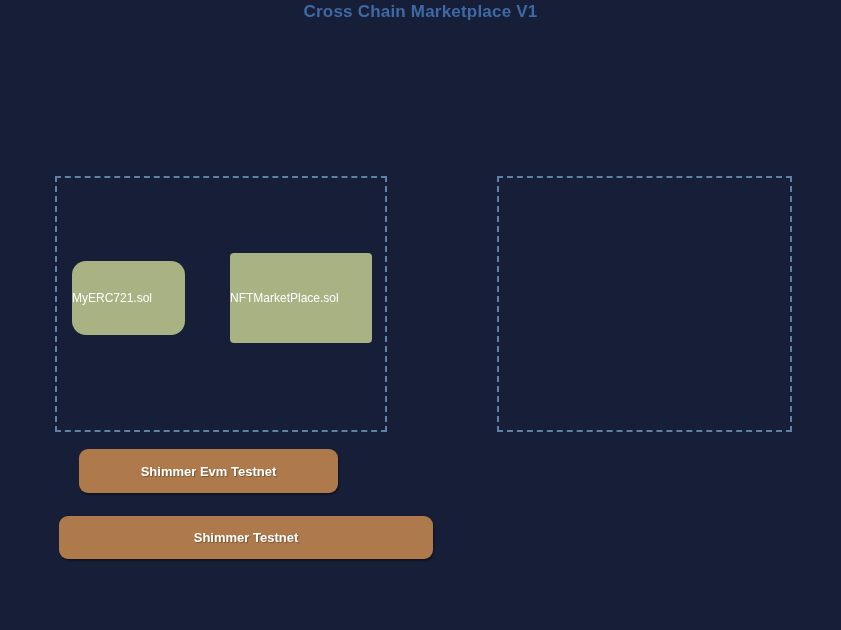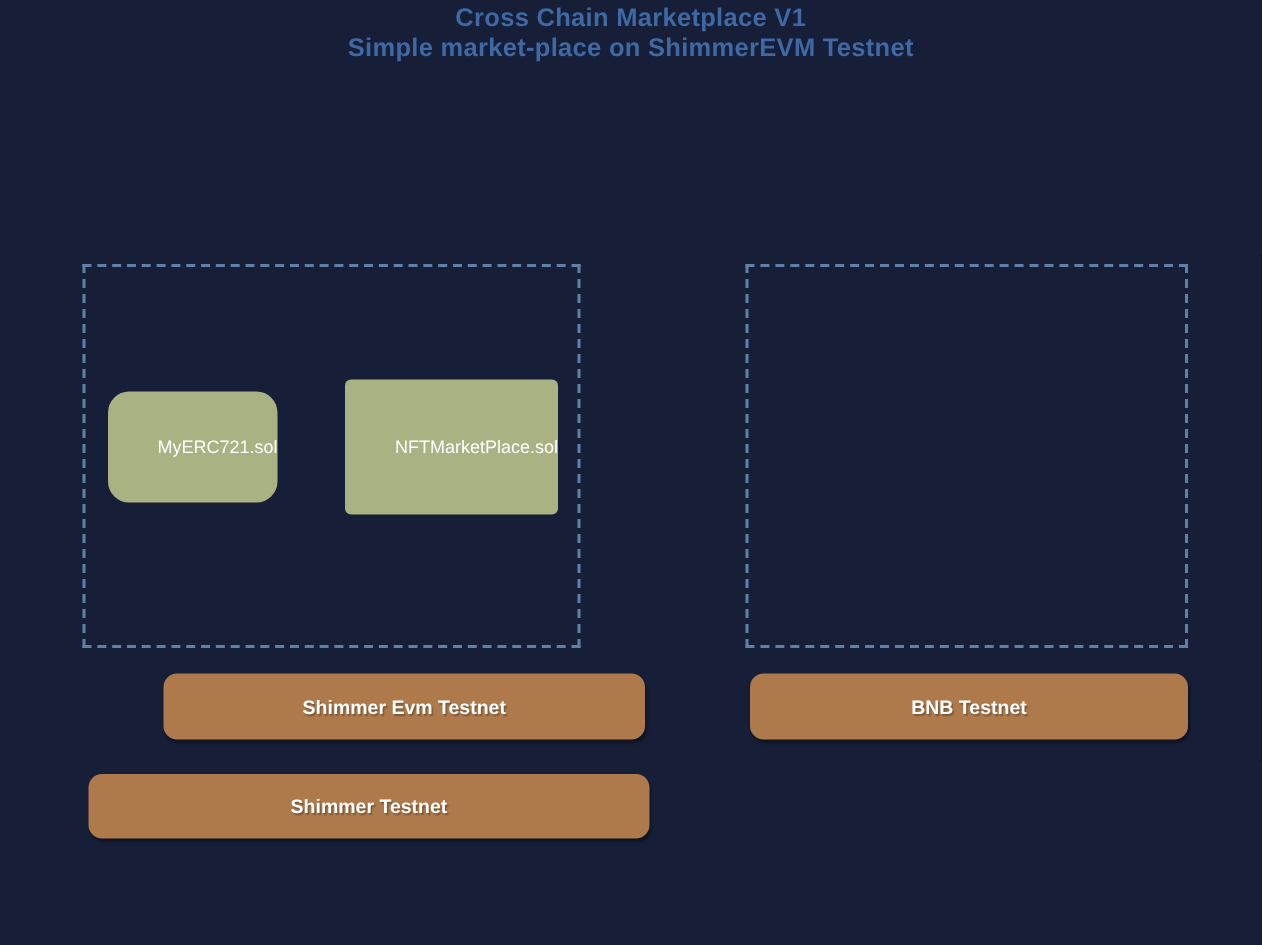--- a/index.html
+++ b/index.html
@@ -43,21 +43,21 @@
     box-sizing: border-box;
     background: transparent;
   }
   .dashed.left  { left: 55px;  top: 176px; width: 332px; height: 256px; }
   .dashed.right { left: 497px; top: 176px; width: 295px; height: 256px; }
   .contract {
     position: absolute;
     background: #A8B283;
     display: flex;
     align-items: center;
-    justify-content: flex-end;
+    justify-content: flex-start;
     color: #FFFFFF;
     font-size: 12px;
     text-align: center;
   }
   .contract.c1 { left: 72px;  top: 261px; width: 113px; height: 74px; border-radius: 14px; }
   .contract.c2 { left: 230px; top: 253px; width: 142px; height: 90px; border-radius: 4px; }
   .network-btn {
     position: absolute;
     background: #AE7A4B;
     border: none;
@@ -67,50 +67,46 @@
     justify-content: center;
     color: #FFFFFF;
     font-size: 13px;
     font-weight: bold;
     cursor: pointer;
     box-shadow: 1px 2px 2px rgba(0,0,0,0.35);
     padding: 0;
     font-family: "Liberation Sans", sans-serif;
   }
   .network-btn span { text-shadow: 1px 1px 1px rgba(0,0,0,0.30); }
-  .network-btn.b1 { left: 79px;  top: 449px; width: 321px; height: 44px; margin-left: 30px; }
+  .network-btn.b1 { left: 79px;  top: 449px; width: 259px; height: 44px; }
   .network-btn.b2 { left: 500px; top: 449px; width: 292px; height: 44px; }
   .network-btn.b3 { left: 35px;  top: 516px; width: 374px; height: 43px; margin-left: 24px; }
 </style>
 </head>
 <body>
 
 <div class="stage">
 
   <div class="title">Cross Chain Marketplace V1</div>
 
-  <div class="subtitle">Simple market-place on ShimmerEVM Testnet</div>
 
   <div class="dashed left"></div>
 
   <div class="dashed right"></div>
 
   <div class="contract c1">
     <span>MyERC721.sol</span>
   </div>
 
   <div class="contract c2">
     <span>NFTMarketPlace.sol</span>
   </div>
 
   <button class="network-btn b1">
     <span>Shimmer Evm Testnet</span>
   </button>
 
-  <button class="network-btn b2">
-    <span>BNB Testnet</span>
-  </button>
 
   <button class="network-btn b3">
     <span>Shimmer Testnet</span>
   </button>
 
 </div>
 
 </body></html>

